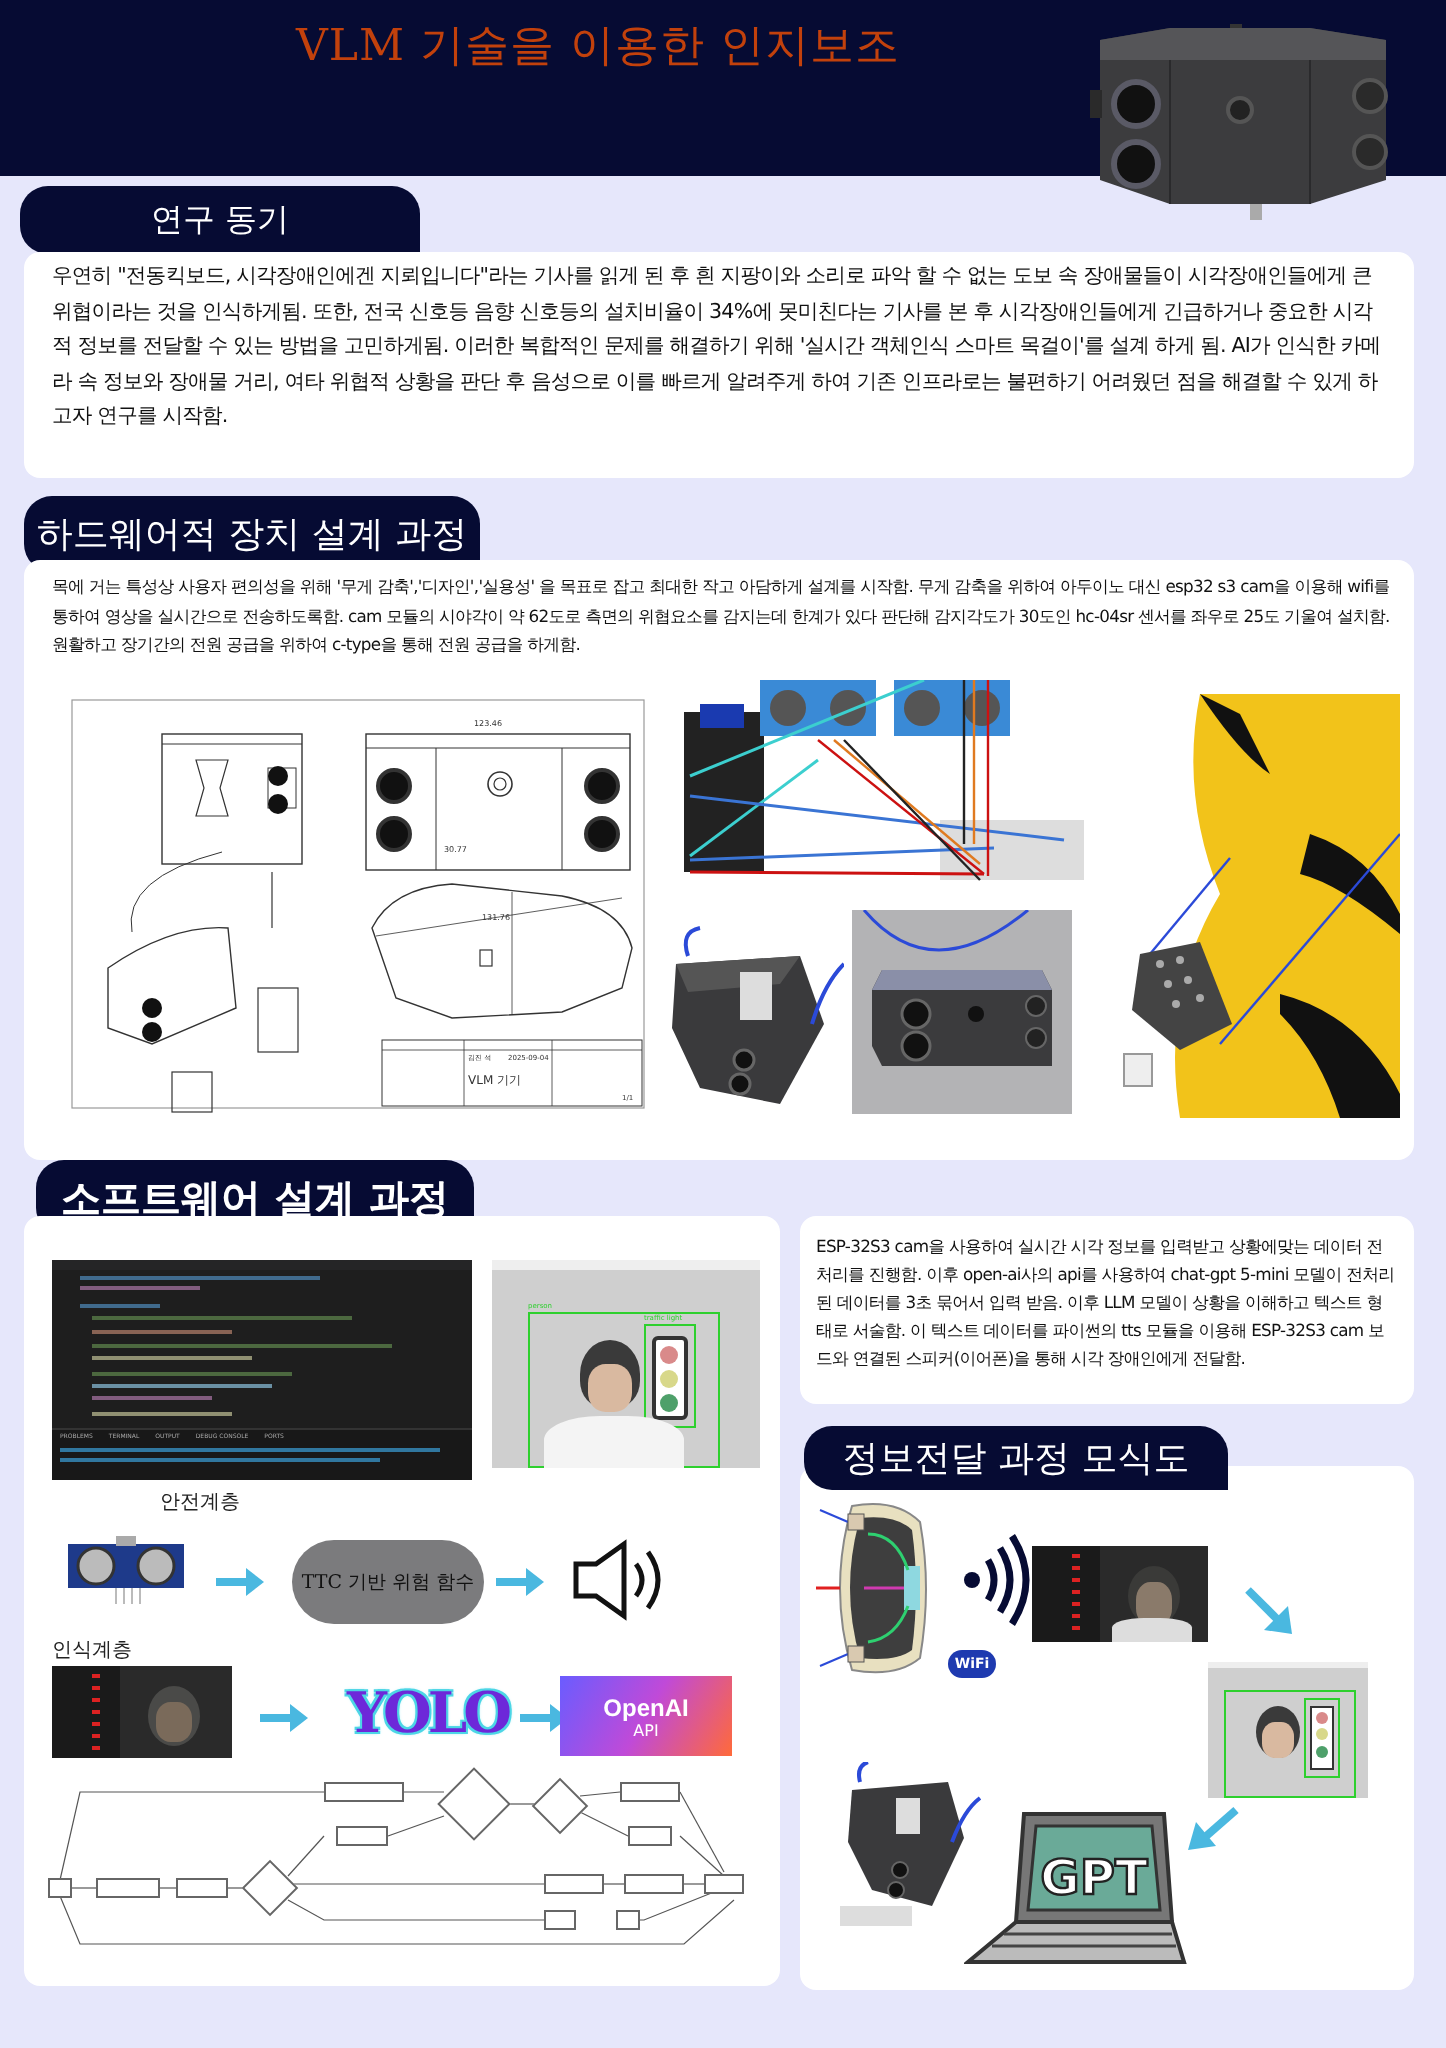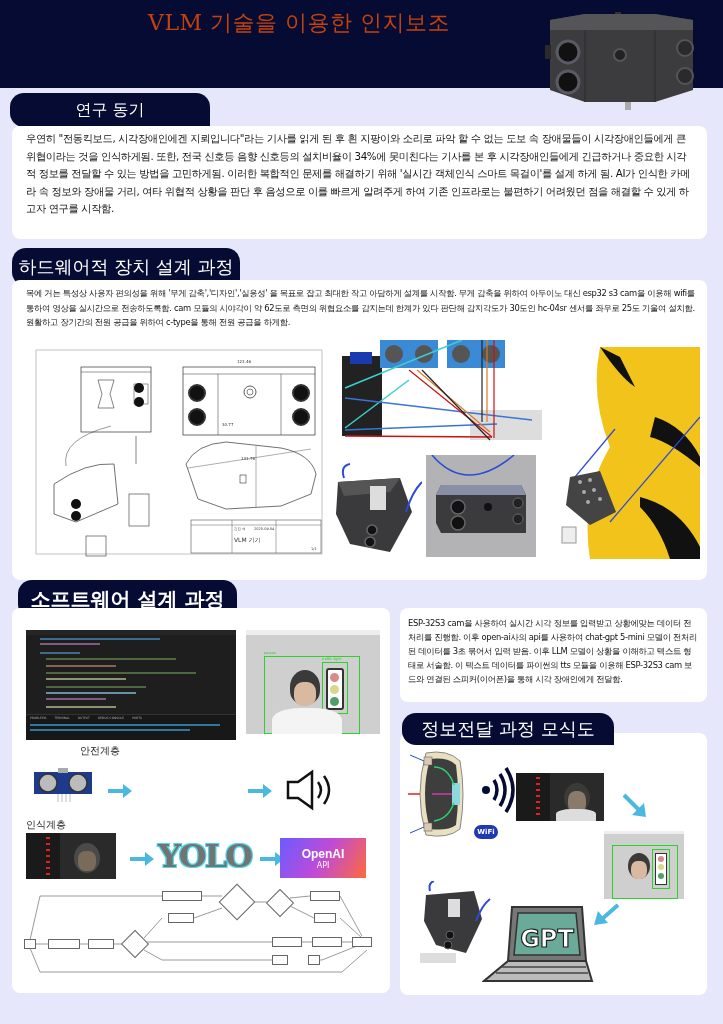--- a/index.html
+++ b/index.html
@@ -214,37 +214,40 @@
     <rect x="0" y="4" width="58" height="22" fill="#1e3a8a"></rect>
     <circle cx="14" cy="15" r="9" fill="#bbb" stroke="#333" stroke-width="1.5"></circle>
     <circle cx="44" cy="15" r="9" fill="#bbb" stroke="#333" stroke-width="1.5"></circle>
     <rect x="24" y="0" width="10" height="5" fill="#aaa"></rect>
     <line x1="24" y1="26" x2="24" y2="34" stroke="#bbb"></line>
       <line x1="28" y1="26" x2="28" y2="34" stroke="#bbb"></line>
       <line x1="32" y1="26" x2="32" y2="34" stroke="#bbb"></line>
       <line x1="36" y1="26" x2="36" y2="34" stroke="#bbb"></line>
   </svg>
   <div class="arrow" style="left:96px;top:178px;"></div>
+  <div style="position:absolute;left:134px;top:162px;width:96px;height:42px;border-radius:21px;background:#7b7b7d;display:flex;align-items:center;justify-content:center;font-family:'DejaVu Serif','Liberation Serif',serif;font-size:9.5px;color:#111;">
+    <span>TTC 기반 위험 함수</span>
+  </div>
   <div class="arrow" style="left:236px;top:178px;"></div>
   <svg class="img" style="left:272px;top:160px;width:56px;height:44px;" viewBox="0 0 56 44">
     <path d="M4,14 L14,14 L28,4 L28,40 L14,30 L4,30 Z" fill="none" stroke="#111" stroke-width="2.5"></path>
     <path d="M34,14 Q40,22 34,30" fill="none" stroke="#111" stroke-width="2.5"></path>
     <path d="M40,8 Q50,22 40,36" fill="none" stroke="#111" stroke-width="2.5"></path>
   </svg>
 
   <div class="lbl" style="left:14px;top:210px;">인식계층</div>
 
   <div class="img" style="left:14px;top:225px;width:90px;height:46px;background:#2a2a2a;">
     <div style="position:absolute;left:0;top:0;width:34px;height:46px;background:#1a1a1a;"></div>
     <div style="position:absolute;left:20px;top:4px;width:4px;height:38px;background:repeating-linear-gradient(#d22 0 2px,transparent 2px 6px);"></div>
     <div style="position:absolute;left:48px;top:10px;width:26px;height:30px;border-radius:50%;background:#4a4a48;"></div>
     <div style="position:absolute;left:52px;top:18px;width:18px;height:20px;border-radius:40%;background:#7a6a5a;"></div>
   </div>
   <div class="arrow" style="left:118px;top:246px;"></div>
-  <div style="position:absolute;left:146px;top:226px;width:96px;height:44px;display:flex;align-items:center;justify-content:flex-start;font-family:'DejaVu Serif','Liberation Serif',serif;font-weight:bold;font-size:32px;color:#737373;text-shadow:0 0 2px #4dd6e6,1px 1px 0 #4dd6e6,-1px -1px 0 #4dd6e6,1px -1px 0 #4dd6e6,-1px 1px 0 #4dd6e6;letter-spacing:-2px;">
+  <div style="position:absolute;left:146px;top:226px;width:96px;height:44px;display:flex;align-items:center;justify-content:flex-end;font-family:'DejaVu Serif','Liberation Serif',serif;font-weight:bold;font-size:28px;color:#6d28d9;text-shadow:0 0 2px #4dd6e6,1px 1px 0 #4dd6e6,-1px -1px 0 #4dd6e6,1px -1px 0 #4dd6e6,-1px 1px 0 #4dd6e6;letter-spacing:-2px;">
     <span>YOLO</span>
   </div>
   <div class="arrow" style="left:248px;top:246px;"></div>
   <div style="position:absolute;left:268px;top:230px;width:86px;height:40px;background:linear-gradient(120deg,#6a5cff,#c04ad8,#ff6a3a);display:flex;flex-direction:column;align-items:center;justify-content:center;color:#fff;">
     <span style="font-size:12px;font-weight:bold;font-family:'Liberation Sans',sans-serif;">OpenAI</span>
     <span style="font-size:8px;">API</span>
   </div>
 
   <div style="position:absolute;left:10px;top:272px;width:358px;height:100px;">
     <svg style="position:absolute;left:0;top:0;width:358px;height:100px;" viewBox="0 0 358 100">

